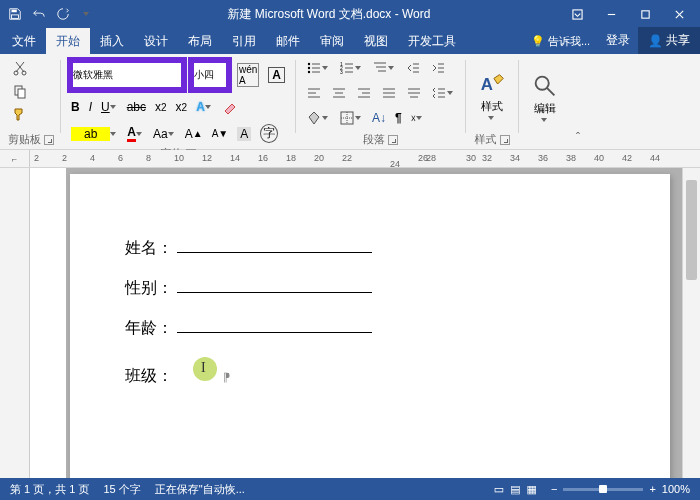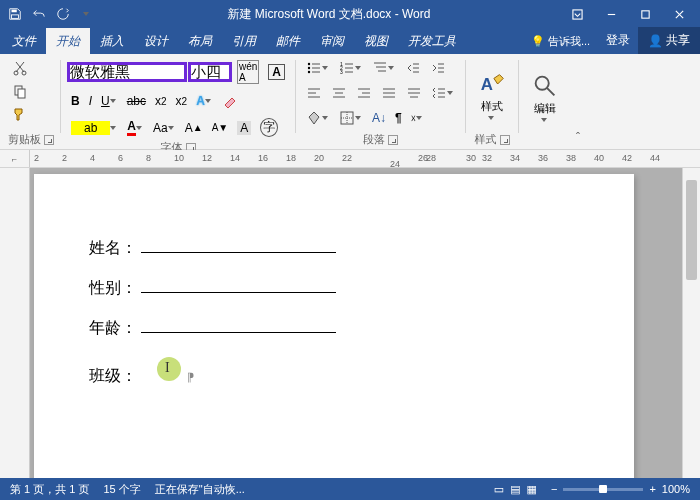--- a/index.html
+++ b/index.html
@@ -6,56 +6,56 @@
 body{width:700px;height:500px;background:#fff;overflow:hidden;font-size:12px;}
 .titlebar{height:28px;background:#2b579a;color:#fff;display:flex;align-items:center;padding:12px 4px;}
 .titlebar .qat{display:flex;gap:2px;align-items:center;}
 .titlebar .qat .qbtn{width:22px;height:22px;display:flex;align-items:center;justify-content:center;}
 .titlebar .qbtn svg{width:14px;height:14px;fill:#fff;}
 .titlebar .title{flex:1;text-align:center;font-size:12px;}
 .titlebar .winctrl{display:flex;gap:0;}
 .titlebar .winctrl .wbtn{width:34px;height:28px;display:flex;align-items:center;justify-content:center;}
 .titlebar .winctrl svg{width:11px;height:11px;stroke:#fff;fill:none;stroke-width:1.2;}
 .tabs{height:26px;background:#2b579a;display:flex;align-items:flex-end;padding-left:2px;color:#fff;font-size:12px;}
-.tabs .tab{padding:5px 10px 4px;cursor:pointer;font-style:italic;}
+.tabs .tab{padding:5px 10px 4px;cursor:pointer;}
 .tabs .tab.file{background:#2b579a;color:#fff;}
 .tabs .tab.active{background:#f3f3f3;color:#2b579a;}
 .tabs .spacer{flex:1;}
 .tabs .tell{display:flex;align-items:center;gap:3px;padding:5px 8px;font-size:11px;color:#fff;}
 .tabs .login{padding:5px 8px;}
 .tabs .share{padding:5px 10px;background:#1e3f73;display:flex;align-items:center;gap:3px;}
 .ribbon{height:96px;background:#f3f3f3;border-bottom:1px solid #d4d4d4;display:flex;padding:3px 4px 0;}
 .group{display:flex;flex-direction:column;justify-content:space-between;padding:0 4px;}
 .group .body{flex:1;display:flex;gap:2px;}
 .group .label{text-align:center;font-size:11px;color:#666;padding-bottom:2px;display:flex;justify-content:center;align-items:center;gap:3px;}
 .group .label .dlg{width:10px;height:10px;border:1px solid #999;position:relative;}
 .group .label .dlg::after{content:"";position:absolute;right:1px;bottom:1px;width:3px;height:3px;border-right:1px solid #666;border-bottom:1px solid #666;}
 .vsep{width:1px;background:#d4d4d4;margin:3px 2px 16px;}
 .btn{display:flex;align-items:center;justify-content:center;padding:2px 3px;border:1px solid transparent;}
 .col{display:flex;flex-direction:column;gap:1px;}
 .row{display:flex;gap:1px;align-items:center;}
 .paste-big{display:flex;flex-direction:column;align-items:center;width:40px;padding-top:2px;}
 .paste-big svg{width:28px;height:28px;}
 .paste-big .lbl{font-size:11px;margin-top:2px;}
-select,.combo{font-size:15px;height:20px;border:3px solid #6d28d9;background:#fff;}
+select,.combo{font-size:10px;height:36px;border:6px solid #6d28d9;background:#fff;}
 .font-name{width:120px;}
 .font-size{width:44px;}
 .ico{width:16px;height:16px;display:inline-flex;align-items:center;justify-content:center;}
 .dd{width:8px;height:8px;display:inline-block;}
 .dd::after{content:"";display:block;width:0;height:0;border-left:3px solid transparent;border-right:3px solid transparent;border-top:4px solid #666;margin-top:2px;}
 .bigbtn{display:flex;flex-direction:column;align-items:center;width:40px;padding-top:4px;font-size:11px;}
 .bigbtn svg{width:30px;height:30px;}
 .collapse-rib{width:18px;text-align:center;color:#666;align-self:flex-end;padding-bottom:4px;}
 .ruler{height:18px;background:#fff;display:flex;align-items:center;font-size:9px;color:#666;border-bottom:1px solid #d4d4d4;}
 .ruler .corner{width:30px;background:#f3f3f3;height:100%;border-right:1px solid #ccc;display:flex;align-items:center;justify-content:center;}
 .ruler .ticks{flex:1;position:relative;height:100%;background:#f3f3f3;}
 .ruler .ticks .num{position:absolute;top:3px;}
 .workspace{display:flex;height:310px;}
 .vruler{width:30px;background:#f3f3f3;border-right:1px solid #ccc;}
-.docarea{flex:1;background:#b0b0b0;overflow:auto;position:relative;}
+.docarea{flex:1;background:#b0b0b0;overflow:auto;position:relative;margin-left:36px;}
 .page{background:#fff;width:600px;min-height:400px;margin:6px 0 0 4px;padding:45px 55px;box-shadow:2px 2px 6px rgba(0,0,0,.2);}
 .field{font-size:16px;color:#000;margin:18px 0;display:flex;align-items:baseline;}
 .field .underline{display:inline-block;border-bottom:1.5px solid #000;width:195px;height:16px;margin-left:4px;}
 .cursor-mark{display:inline-block;width:24px;height:24px;border-radius:50%;background:#c8df7a;position:relative;margin-left:20px;}
 .cursor-mark::after{content:"I";position:absolute;left:8px;top:3px;font-size:14px;color:#333;font-family:serif;}
 .para-mark{font-size:11px;color:#888;margin-left:6px;}
 .scroll-v{width:18px;background:#f3f3f3;border-left:1px solid #d4d4d4;position:relative;}
 .scroll-v .thumb{position:absolute;left:3px;right:3px;top:12px;height:100px;background:#c2c2c2;border-radius:2px;}
 .statusbar{height:22px;background:#2b579a;color:#fff;display:flex;align-items:center;font-size:11px;padding:0 10px;gap:14px;}
 .statusbar .spacer{flex:1;}

